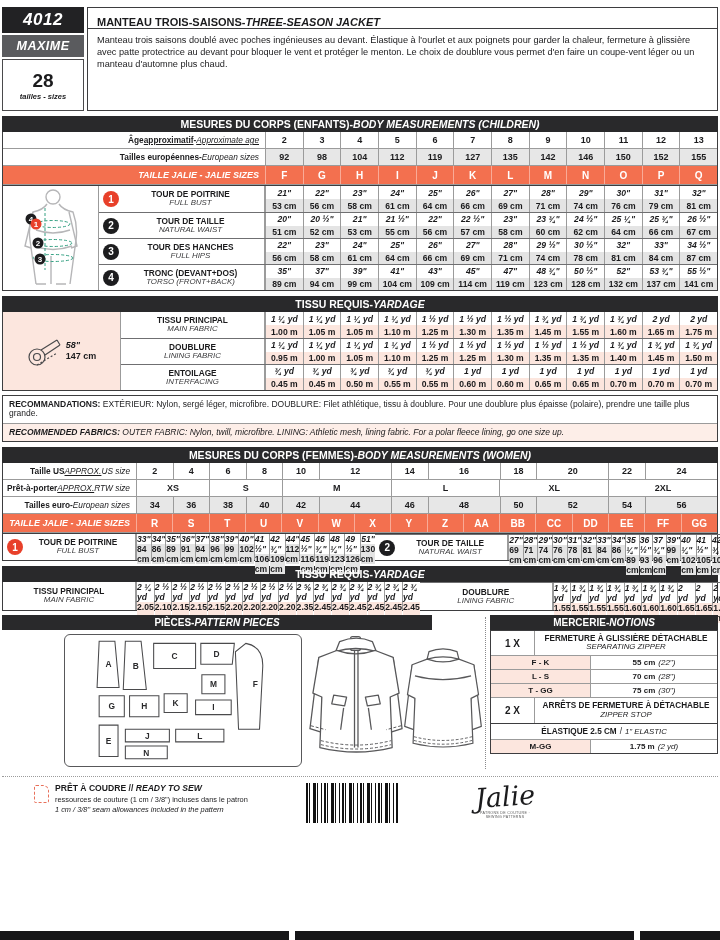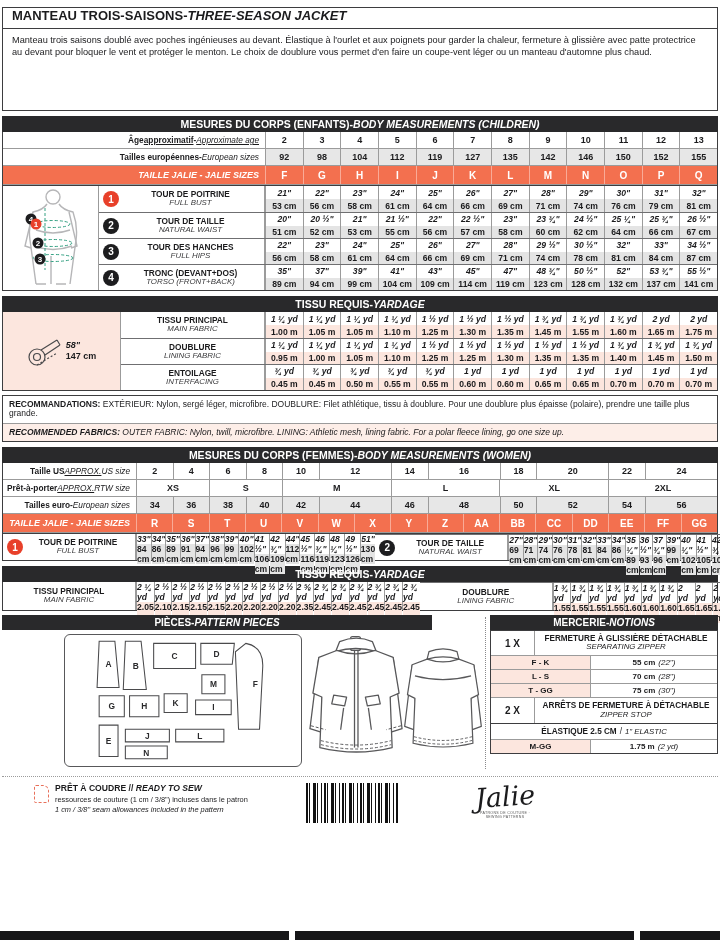--- a/index.html
+++ b/index.html
@@ -12,21 +12,21 @@
   .hdr{display:flex;gap:3px;margin-top:7px;height:104px}
   .hdr-left{width:82px;display:flex;flex-direction:column;gap:2px}
   .code-box{background:#222224;color:#fff;height:26px;display:flex;align-items:center;justify-content:center;
     font-size:17px;font-weight:700;font-style:italic;letter-spacing:.5px}
   .name-box{background:#5a5b5e;color:#fff;height:22px;display:flex;align-items:center;justify-content:center;
     font-size:12.5px;font-weight:700;font-style:italic;letter-spacing:.5px}
   .count-box{flex:1;border:1px solid #4a4a4c;display:flex;flex-direction:column;align-items:center;justify-content:center}
   .count-num{font-size:19px;font-weight:700}
   .count-lab{font-size:7.5px;font-weight:700;font-style:italic}
   .hdr-right{flex:1;border:1.5px solid #3d3d3f;display:flex;flex-direction:column}
-  .title-bar{height:21px;border-bottom:1.5px solid #3d3d3f;display:flex;align-items:flex-start;padding-left:9px;font-size:13px}
+  .title-bar{height:21px;border-bottom:1.5px solid #3d3d3f;display:flex;align-items:flex-end;padding-left:9px;font-size:11px}
   .desc{flex:1;padding:5px 9px 3px 9px;font-size:9.2px;line-height:1.32}
   .desc p+p{margin-top:4px}
   
   .bar{background:#29292b;color:#fff;height:16px;display:flex;align-items:center;justify-content:center;font-size:10.5px;margin-top:5px}
   
   .tbl{border:1.5px solid #3d3d3f;border-top:none}
   .hrow{display:flex;height:17px;border-bottom:1px solid #9b9b9b}
   .hlabel{display:flex;align-items:center;justify-content:flex-end;padding-right:6px;font-size:8.3px;white-space:nowrap}
   .hcell{display:flex;align-items:center;justify-content:center;font-weight:700;font-size:9px;border-left:1px solid #9b9b9b;flex:1}
   .gray{background:#e7e7e7}
@@ -95,20 +95,28 @@
   .strip{position:absolute;left:0;bottom:0;width:720px;height:9px;background:
     linear-gradient(90deg,#161618 0 289px,#fff 289px 295px,#161618 295px 634px,#fff 634px 640px,#161618 640px 100%)}
   svg text{font-family:"Liberation Sans",sans-serif}
 </style>
 </head>
 <body>
 
 <div class="page">
 
   <div class="hdr">
+    <div class="hdr-left">
+      <div class="code-box">4012</div>
+      <div class="name-box">MAXIME</div>
+      <div class="count-box">
+        <div class="count-num">28</div>
+        <div class="count-lab">tailles - sizes</div>
+      </div>
+    </div>
     <div class="hdr-right">
       <div class="title-bar">
         <span class="sB">MANTEAU TROIS-SAISONS</span>
           <span class="sB"> - </span>
           <span class="sBI">THREE-SEASON JACKET</span>
       </div>
       <div class="desc">
         <p>Manteau trois saisons doublé avec poches ingénieuses au devant. Élastique à l'ourlet et aux poignets pour garder la chaleur, fermeture à glissière avec patte protectrice au devant pour bloquer le vent et protéger le menton. Le choix de doublure vous permet d'en faire un coupe-vent léger ou un manteau d'automne plus chaud.</p>
       </div>
     </div>

